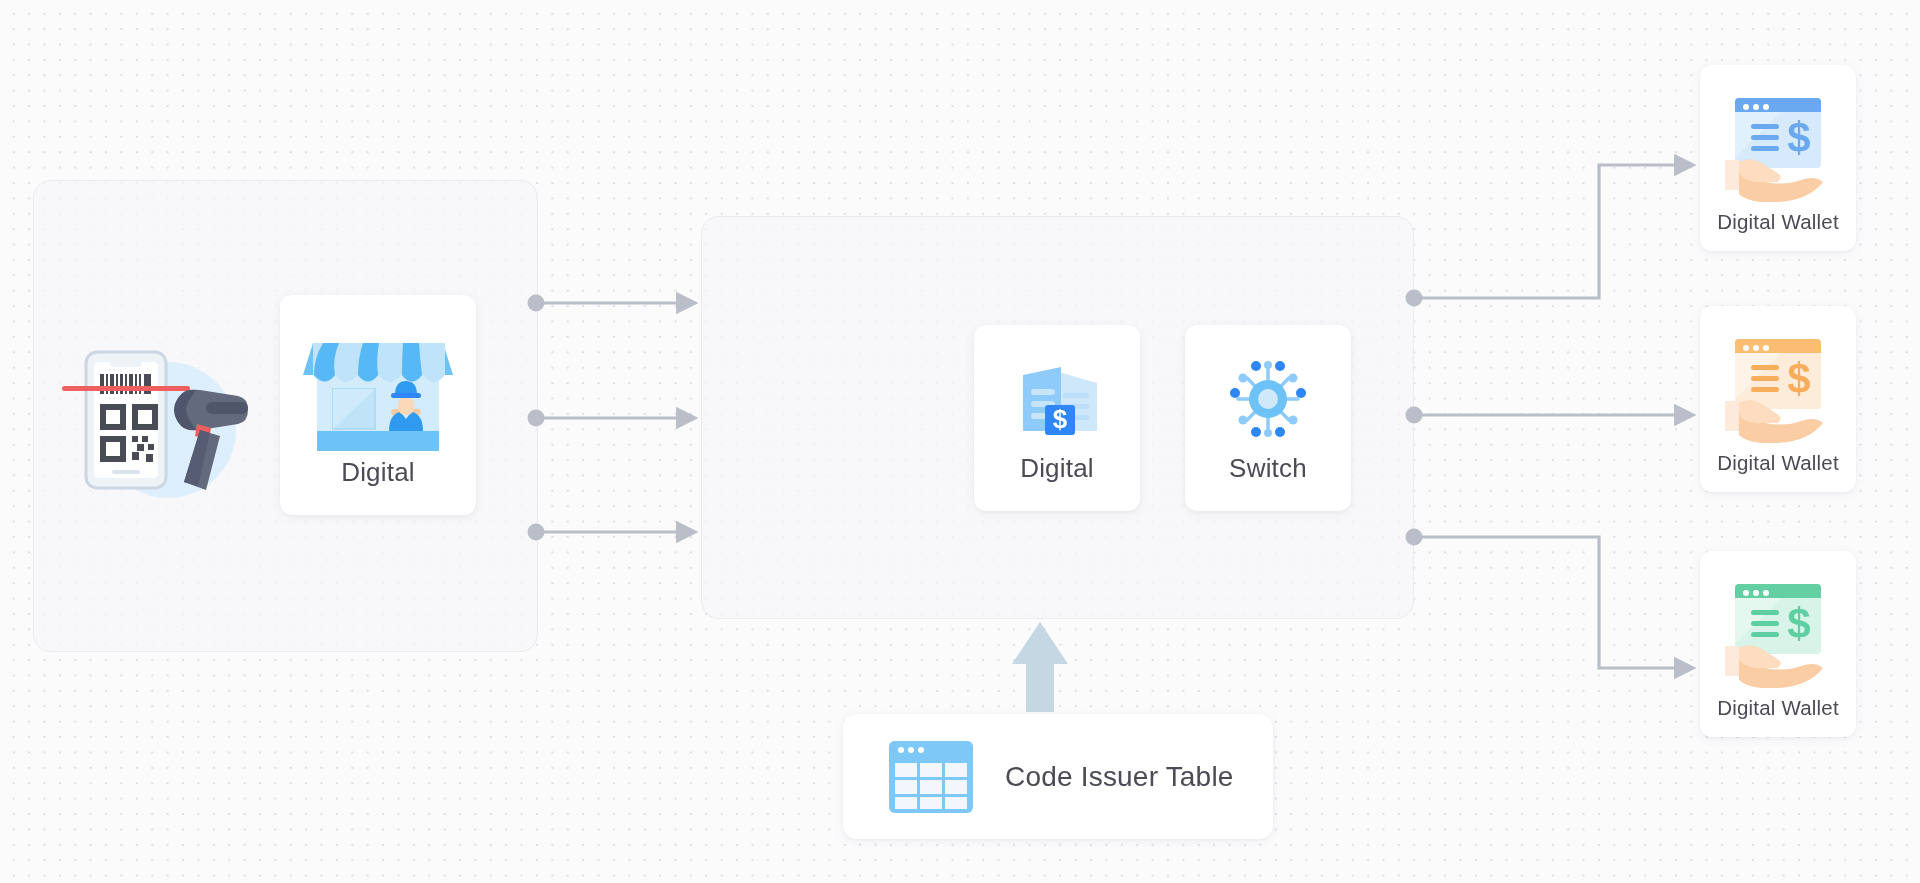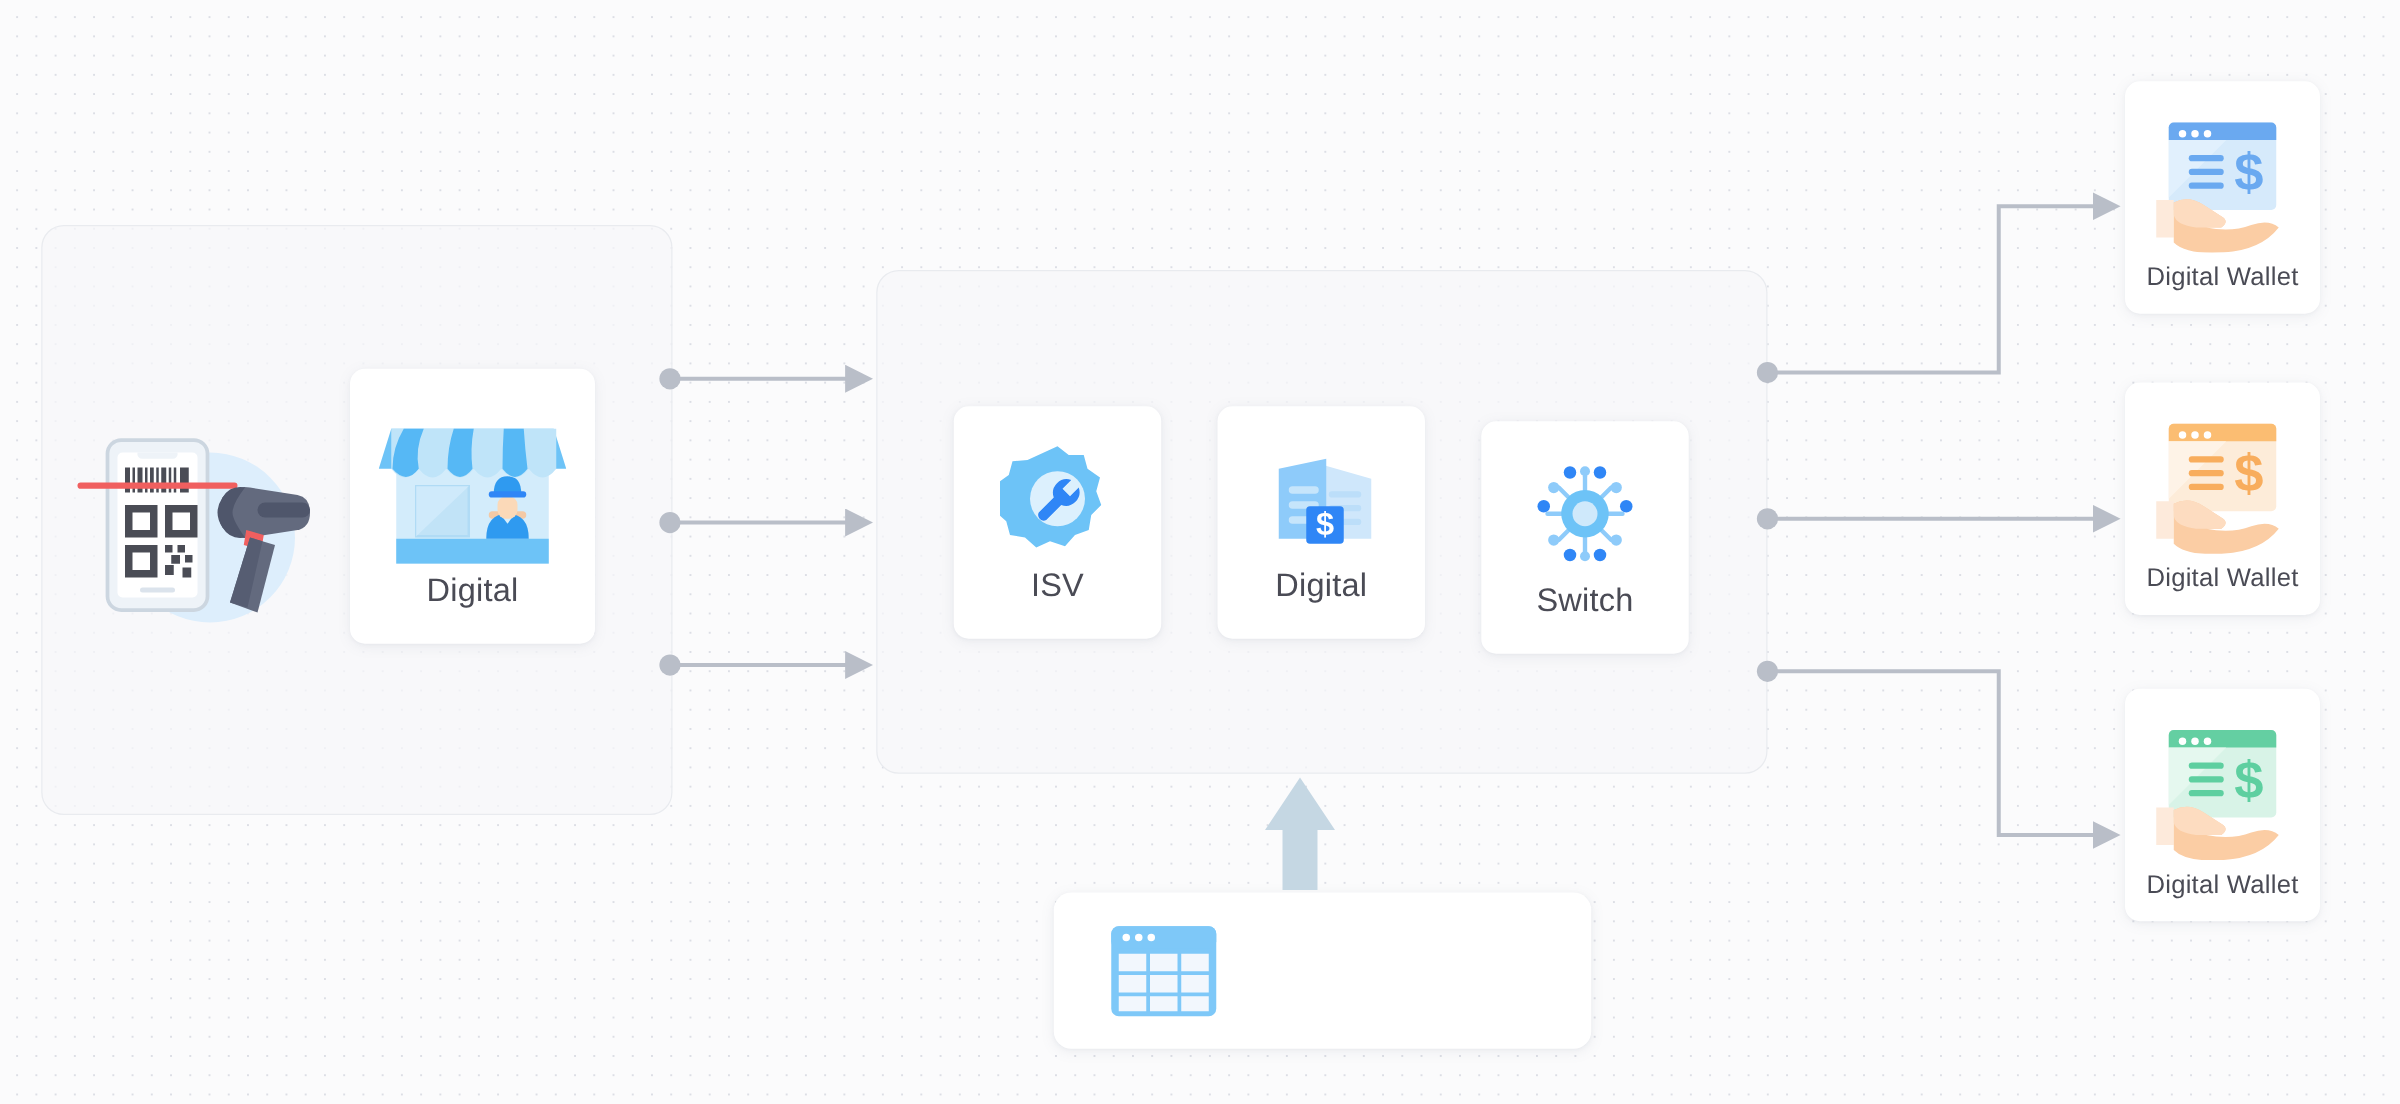--- a/index.html
+++ b/index.html
@@ -172,30 +172,20 @@
             <path d="M11 52 q0 -17 9 -32 h16 q-7 16 -4 32 q-10 13 -21 0z"></path>
             <path d="M55 52 q0 -17 5 -32 h16 q-3 16 -1 32 q-10 13 -20 0z"></path>
             <path d="M99 52 q0 -17 1 -32 h16 q1 16 3 32 q-10 13 -20 0z"></path>
           </g>
         </g>
       </svg>
     </span>
     <span class="label">Digital</span>
   </div>
 
-  <div class="card mid-card" style="left:763px; top:325px;">
-    <span class="icon">
-      <svg viewBox="0 0 92 92" width="92" height="92">
-        <path d="M46 4 l9 7 h12 l3 11 10 7 -3 11 4 11 -8 8 -2 12 -11 4 -8 9 -12 -4 -11 5 -9 -8 -12 -2 -3 -11 -9 -8 4 -11 -3 -11 10 -7 3 -11 12 -1z" fill="#6dc3f7"></path>
-        <circle cx="46" cy="46" r="22" fill="#dcf0fd"></circle>
-        <path d="M57 31 a11 11 0 0 0 -14 14 l-12 12 a4.5 4.5 0 0 0 6 6 l12 -12 a11 11 0 0 0 14 -14 l-7 7 -6 -6z" fill="#2f86f6"></path>
-      </svg>
-    </span>
-    <span class="label">ISV</span>
-  </div>
 
   <div class="card mid-card" style="left:974px; top:325px;">
     <span class="icon">
       <svg viewBox="0 0 92 92" width="92" height="92">
         <path d="M44 18 l42 12 v48 h-42z" fill="#cfe7fb"></path>
         <g fill="#bcdef9">
           <rect x="52" y="40" width="26" height="5" rx="2.5"></rect>
           <rect x="52" y="51" width="26" height="5" rx="2.5"></rect>
           <rect x="52" y="62" width="26" height="5" rx="2.5"></rect>
         </g>
@@ -205,21 +195,21 @@
           <rect x="20" y="48" width="24" height="6" rx="3"></rect>
           <rect x="20" y="60" width="24" height="6" rx="3"></rect>
         </g>
         <rect x="34" y="52" width="30" height="30" rx="3" fill="#2f86f6"></rect>
         <text x="49" y="75" font-family="'Liberation Sans',sans-serif" font-size="26" font-weight="bold" fill="#ffffff" text-anchor="middle">$</text>
       </svg>
     </span>
     <span class="label">Digital</span>
   </div>
 
-  <div class="card mid-card" style="left:1185px; top:337px;">
+  <div class="card mid-card" style="left:1185px; top:325px;">
     <span class="icon">
       <svg viewBox="0 0 92 92" width="92" height="92">
         <g stroke="#8ecbfa" stroke-width="3.5" stroke-linecap="round">
           <line x1="46" y1="46" x2="46" y2="16"></line>
           <line x1="46" y1="46" x2="46" y2="76"></line>
           <line x1="46" y1="46" x2="16" y2="46"></line>
           <line x1="46" y1="46" x2="76" y2="46"></line>
           <line x1="46" y1="46" x2="25" y2="25"></line>
           <line x1="46" y1="46" x2="67" y2="67"></line>
           <line x1="46" y1="46" x2="67" y2="25"></line>
@@ -264,20 +254,21 @@
           <rect x="58" y="24" width="22" height="14"></rect>
           <rect x="8" y="41" width="22" height="14"></rect>
           <rect x="33" y="41" width="22" height="14"></rect>
           <rect x="58" y="41" width="22" height="14"></rect>
           <rect x="8" y="58" width="22" height="12"></rect>
           <rect x="33" y="58" width="22" height="12"></rect>
           <rect x="58" y="58" width="22" height="12"></rect>
         </g>
       </svg>
     </span>
+    <span class="label">Code Issuer Table</span>
   </div>
 
   <div class="card wallet-card" style="left:1700px; top:65px;">
     <span class="icon">
       <svg viewBox="0 0 118 110" width="118" height="110">
         <rect x="16" y="6" width="86" height="70" rx="4" fill="#d6eafb"></rect>
         <path d="M16 10 a4 4 0 0 1 4 -4 h78 a4 4 0 0 1 4 4 v10 h-86z" fill="#6aa9f0"></path>
         <g fill="#ffffff">
           <circle cx="27" cy="15" r="3"></circle>
           <circle cx="37" cy="15" r="3"></circle>

